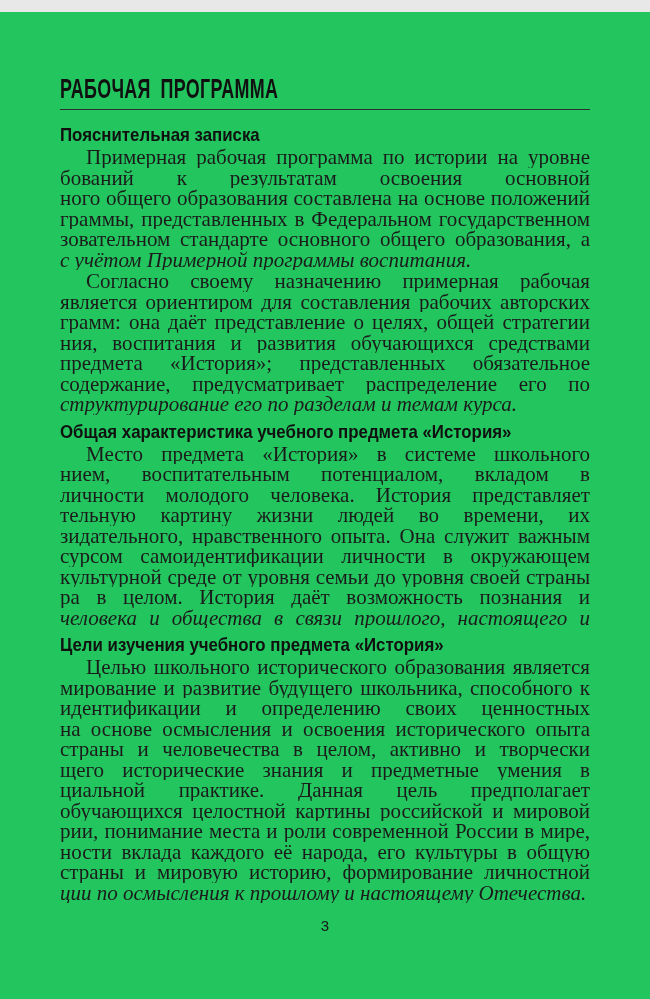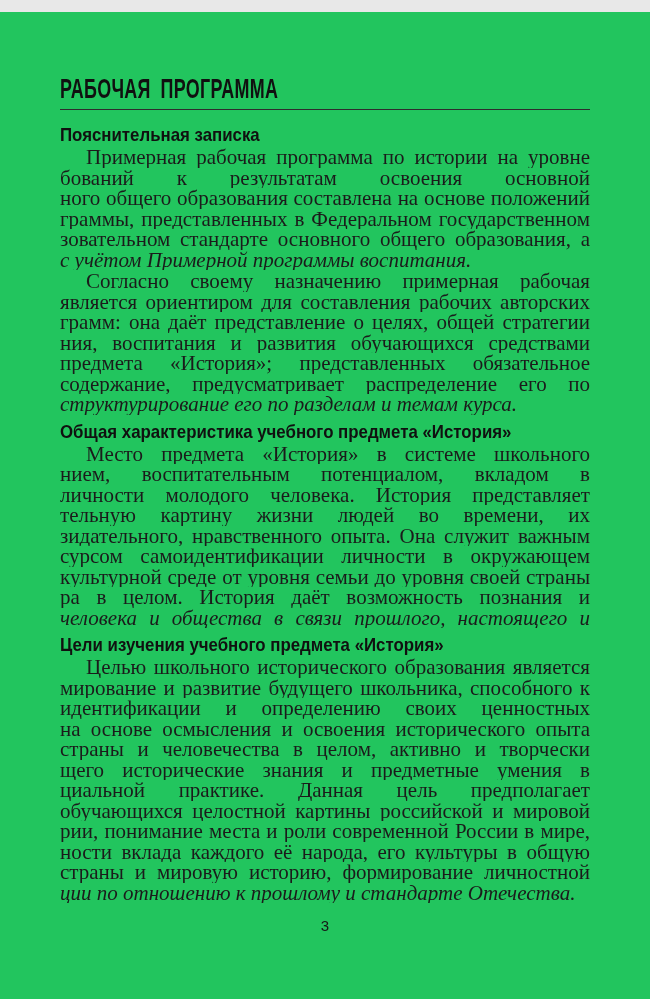--- a/index.html
+++ b/index.html
@@ -128,20 +128,20 @@
           <div class="tline">мирование и развитие будущего школьника, способного к само-</div>
           <div class="tline">идентификации и определению своих ценностных ориентиров</div>
           <div class="tline">на основе осмысления и освоения исторического опыта своей</div>
           <div class="tline">страны и человечества в целом, активно и творчески применяю-</div>
           <div class="tline">щего исторические знания и предметные умения в учебной и со-</div>
           <div class="tline">циальной практике. Данная цель предполагает формирование у</div>
           <div class="tline">обучающихся целостной картины российской и мировой исто-</div>
           <div class="tline">рии, понимание места и роли современной России в мире, важ-</div>
           <div class="tline">ности вклада каждого её народа, его культуры в общую историю</div>
           <div class="tline">страны и мировую историю, формирование личностной пози-</div>
-          <div class="tline last">ции по отношению к прошлому и стандарте Отечества.</div>
+          <div class="tline last">ции по осмысления к прошлому и настоящему Отечества.</div>
         </div>
     </section>
 
     <div class="folio">3</div>
 
   </div>
 </div>
 
 </body></html>

